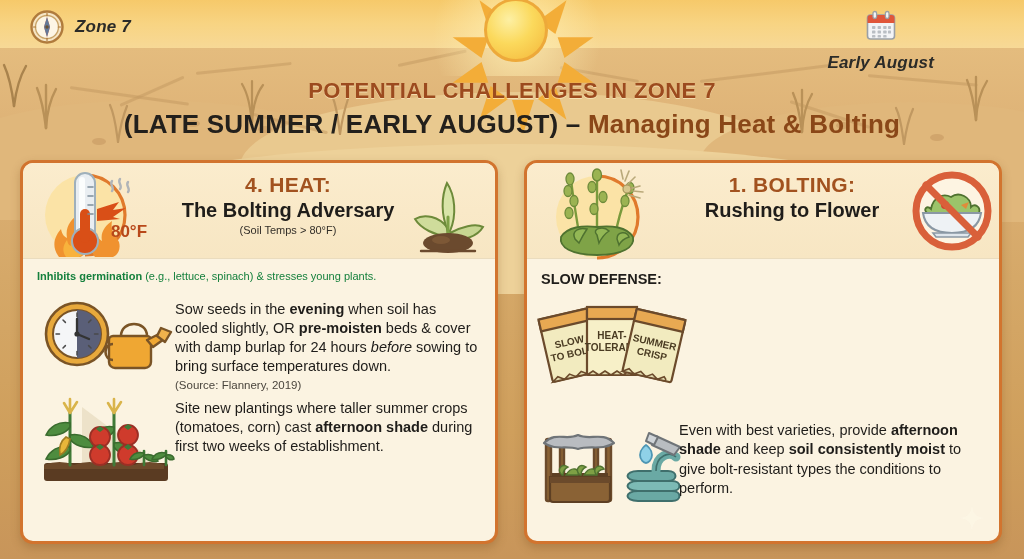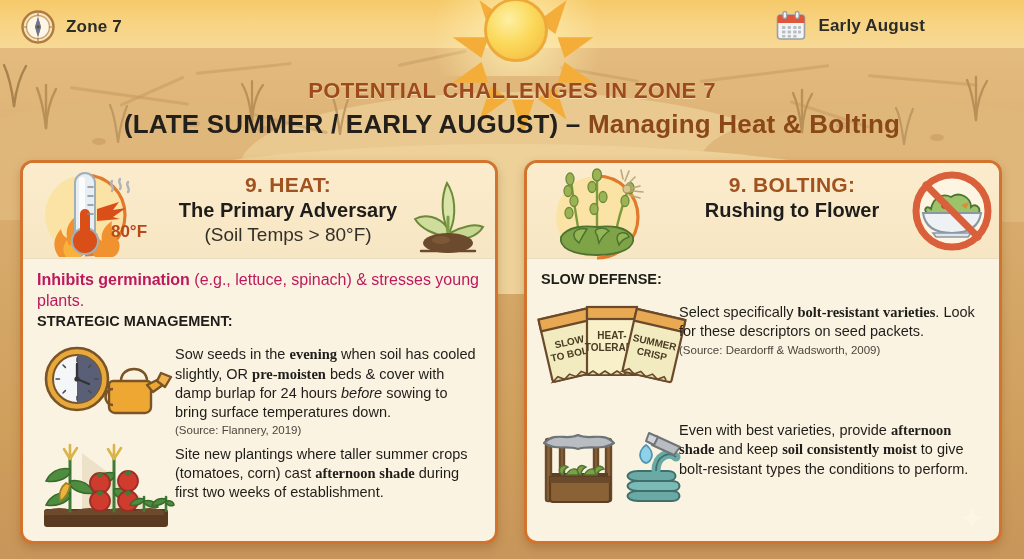--- a/index.html
+++ b/index.html
@@ -65,26 +65,26 @@
     border-right: 11px solid transparent;
     border-bottom: 34px solid #f3ad38;
     transform-origin: 50% 100%;
   }
   .sun-glow {
     position: absolute; left: -30px; top: -36px; width: 170px; height: 130px;
     background: radial-gradient(ellipse at 50% 70%, rgba(255,240,180,.85) 0%, rgba(255,235,170,0) 70%);
   }
 
   
-  .topbar { position: absolute; left: 3px; top: 0; width: 944px; height: 52px; }
+  .topbar { position: absolute; left: 12px; top: 0; width: 944px; height: 52px; font-style: italic; }
   .badge {
     position: absolute; top: 10px; display: flex; align-items: center; gap: 11px;
   }
   .badge.left  { left: 18px; }
-  .badge.right { right: 22px; }
+  .badge.right { right: 22px; flex-direction: column; }
   .badge-label {
     font-size: 17px; font-weight: bold; color: #2b2b28; letter-spacing: .2px;
     white-space: nowrap;
   }
 
   
   .headline { position: absolute; left: 0; top: 78px; width: 1024px; text-align: center; }
   .h-line1 {
     font-size: 22px; font-weight: bold; color: #9c4a1e; letter-spacing: .4px;
     text-shadow: 0 1px 0 rgba(255,240,200,.65);
@@ -108,35 +108,35 @@
   .card-head {
     position: relative; height: 96px;
     background: linear-gradient(180deg,#fbeccd 0%, #f7e6c3 100%);
     border-bottom: 1px solid #eadcbe;
   }
   .head-titles {
     position: absolute; left: 150px; top: 10px; right: 92px; text-align: center;
   }
   .card-num { font-size: 21px; font-weight: bold; color: #a2521f; letter-spacing: .3px; }
   .card-sub { font-size: 20px; font-weight: bold; color: #1f1d1a; margin-top: 2px; }
-  .card-paren { font-size: 19px; color: #332f29; margin-top: 2px; }
+  .card-paren { font-size: 11px; color: #332f29; margin-top: 2px; }
 
   .head-icon-left  { position: absolute; left: 10px;  top: 2px; width: 134px; height: 94px; }
   .head-icon-right { position: absolute; right: 4px;  top: 6px; width: 86px;  height: 84px; }
 
   .card-body { position: relative; padding: 10px 14px 0 14px; }
 
-  .lead { font-size: 16px; line-height: 1.32; color: #be185d; }
+  .lead { font-size: 11px; line-height: 1.32; color: #15803d; }
   .lead b { font-weight: bold; }
   .caps { font-size: 14.5px; font-weight: bold; color: #1f1d1a; margin-top: 2px; }
 
   .tip-row { display: flex; align-items: flex-start; margin-top: 14px; }
   .tip-icon { width: 138px; flex: 0 0 138px; display: flex; align-items: center; justify-content: center; }
   .tip-text { flex: 1; font-size: 14.5px; line-height: 1.33; color: #1f1d1a; padding-top: 2px; }
-  .tip-text b { font-weight: bold; font-family: Liberation Serif, serif; }
+  .tip-text b { font-weight: bold; }
   .tip-text i { font-style: italic; }
   .src { display: block; font-size: 11.5px; color: #4a453d; margin-top: 1px; }
 
   .sparkle {
     position: absolute; right: 14px; bottom: 10px; width: 26px; height: 26px;
     opacity: .55;
   }
 
   svg { display: block; overflow: visible; }
 </style>
@@ -315,41 +315,40 @@
         <path d="M64 44 l22-7 -6 8 13-2 -13 9 7 2 -23 2z" fill="#d94f17"></path>
         <g stroke="#b0b4b8" stroke-width="2.4" fill="none" stroke-linecap="round">
           <path d="M79 26 c3-4 -3-6 0-10"></path>
             <path d="M87 24 c3-4 -3-6 0-10"></path>
             <path d="M95 27 c3-4 -3-6 0-10"></path>
         </g>
         <text x="96" y="72" text-anchor="middle" font-family="Liberation Sans, sans-serif" font-size="17" font-weight="bold" fill="#b8481a">80°F</text>
       </svg>
 
       <div class="head-titles">
-        <div class="card-num">9. HEAT:</div>
-        <div class="card-sub">The Primary Adversary</div>
+        <div class="card-num">4. HEAT:</div>
+        <div class="card-sub">The Bolting Adversary</div>
         <div class="card-paren">(Soil Temps &gt; 80°F)</div>
       </div>
 
       <svg class="head-icon-right" viewBox="0 0 86 84">
         <path d="M43 68 C30 66 16 60 10 50 20 44 34 48 42 58 Z" fill="#cfdc9b" stroke="#6d8a3a" stroke-width="2"></path>
         <path d="M43 62 C36 46 36 28 42 14 50 26 52 46 45 62 Z" fill="#d9e4a8" stroke="#6d8a3a" stroke-width="2"></path>
         <path d="M45 64 C56 58 70 54 78 58 72 68 58 72 46 70 Z" fill="#c7d691" stroke="#6d8a3a" stroke-width="2"></path>
         <path d="M43 70 L43 48" stroke="#7ea045" stroke-width="3" fill="none" stroke-linecap="round"></path>
         <ellipse cx="43" cy="74" rx="25" ry="10" fill="#6b4a2e"></ellipse>
         <ellipse cx="36" cy="71" rx="9" ry="4" fill="#7d5836"></ellipse>
         <path d="M16 82h54" stroke="#6b4a2e" stroke-width="2.4" stroke-linecap="round"></path>
       </svg>
     </div>
 
     <div class="card-body">
       <div class="lead">
         <b>Inhibits germination</b><span> (e.g., lettuce, spinach) &amp; stresses young plants.</span>
       </div>
-      <div class="caps">STRATEGIC MANAGEMENT:</div>
 
       <div class="tip-row">
         <div class="tip-icon">
           <svg width="130" height="80" viewBox="0 0 130 80">
             <circle cx="36" cy="36" r="31" fill="#e8a93c" stroke="#7a5426" stroke-width="2.6"></circle>
             <circle cx="36" cy="36" r="24" fill="#f5f6f8" stroke="#7a5426" stroke-width="2"></circle>
             <path d="M36 12 a24 24 0 0 1 0 48 Z" fill="#5a5f78"></path>
             <g stroke="#4a4a4a" stroke-width="1.5" stroke-linecap="round">
               <path d="M36 15v3.5"></path>
                 <path d="M36 53.5v3.5"></path>
@@ -467,21 +466,21 @@
           <path d="M60 90 C34 90 22 82 24 72 30 62 46 60 60 62 74 60 90 62 96 72 98 82 86 90 60 90z"></path>
         </g>
         <g fill="#93b755" stroke="#4f7230" stroke-width="1.5">
           <path d="M38 74 C34 66 42 62 50 64 46 70 44 74 42 78z"></path>
           <path d="M60 70 C54 64 66 60 72 66 66 70 64 74 62 78z"></path>
           <path d="M80 74 C80 66 90 66 92 72 86 74 84 76 82 80z"></path>
         </g>
       </svg>
 
       <div class="head-titles">
-        <div class="card-num">9. BOLTING:</div>
+        <div class="card-num">1. BOLTING:</div>
         <div class="card-sub">Rushing to Flower</div>
       </div>
 
       <svg class="head-icon-right" viewBox="0 0 86 84">
         <circle cx="43" cy="42" r="36" fill="#fdf4e2"></circle>
         <g>
           <path d="M22 40 C24 28 34 24 42 28 50 22 62 28 62 38 66 34 72 38 70 44 H18 C14 40 18 36 22 40z" fill="#9bc36a" stroke="#4f7230" stroke-width="1.8"></path>
           <circle cx="36" cy="36" r="4" fill="#d2402f"></circle>
           <path d="M52 36 l8 -3 -3 7z" fill="#e08b3a"></path>
           <path d="M14 44 H72 C70 58 60 64 43 64 26 64 16 58 14 44z" fill="#eef2f5" stroke="#8a98a4" stroke-width="2"></path>
@@ -513,24 +512,20 @@
               <text x="77" y="50" text-anchor="middle" font-family="Liberation Sans, sans-serif" font-size="10" font-weight="bold" fill="#4a3b22">TOLERANT</text>
             </g>
             <g transform="rotate(13 116 44)">
               <rect x="94" y="12" width="50" height="64" rx="2" fill="#f2ebbf" stroke="#6b4a2b" stroke-width="2.2"></rect>
               <rect x="94" y="12" width="50" height="12" fill="#e8a952" stroke="#6b4a2b" stroke-width="2.2"></rect>
               <path d="M94 76 l6 -4 6 4 6 -4 6 4 6 -4 6 4 6 -4 2 2 v2 h-44z" fill="#e3dcb0" stroke="#6b4a2b" stroke-width="1.6"></path>
               <text x="119" y="44" text-anchor="middle" font-family="Liberation Sans, sans-serif" font-size="10" font-weight="bold" fill="#4a3b22">SUMMER</text>
               <text x="119" y="56" text-anchor="middle" font-family="Liberation Sans, sans-serif" font-size="10" font-weight="bold" fill="#4a3b22">CRISP</text>
             </g>
           </svg>
-        </div>
-        <div class="tip-text">
-          <span>Select specifically </span><b>bolt-resistant varieties</b><span>. Look for these descriptors on seed packets.</span>
-          <span class="src">(Source: Deardorff &amp; Wadsworth, 2009)</span>
         </div>
       </div>
 
       <div class="tip-row" style="margin-top:36px;">
         <div class="tip-icon">
           <svg width="148" height="88" viewBox="0 0 148 88">
             <g stroke="#6b4a2b" stroke-width="2.4" fill="#8a6235">
               <rect x="10" y="20" width="5" height="62" rx="2"></rect>
               <rect x="70" y="20" width="5" height="62" rx="2"></rect>
               <rect x="24" y="26" width="4" height="40" rx="2"></rect>

